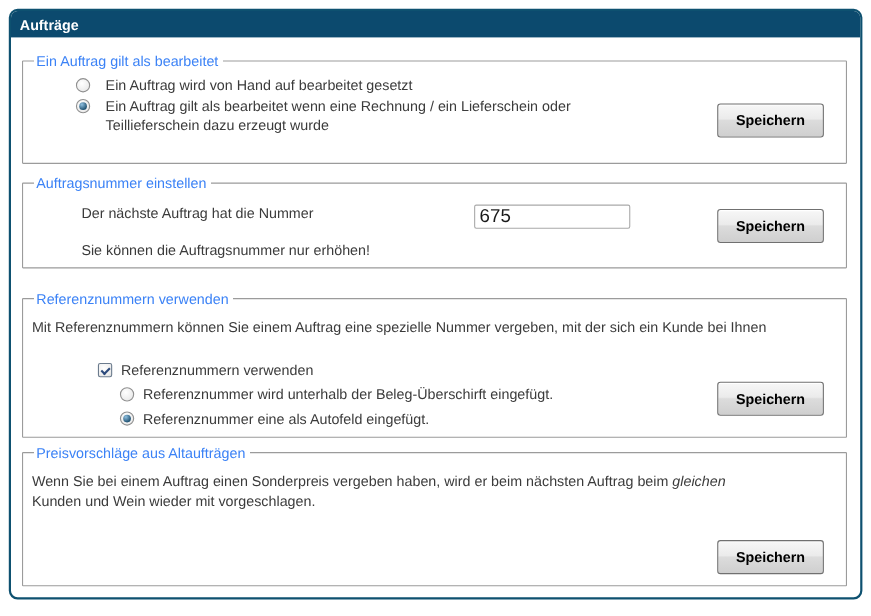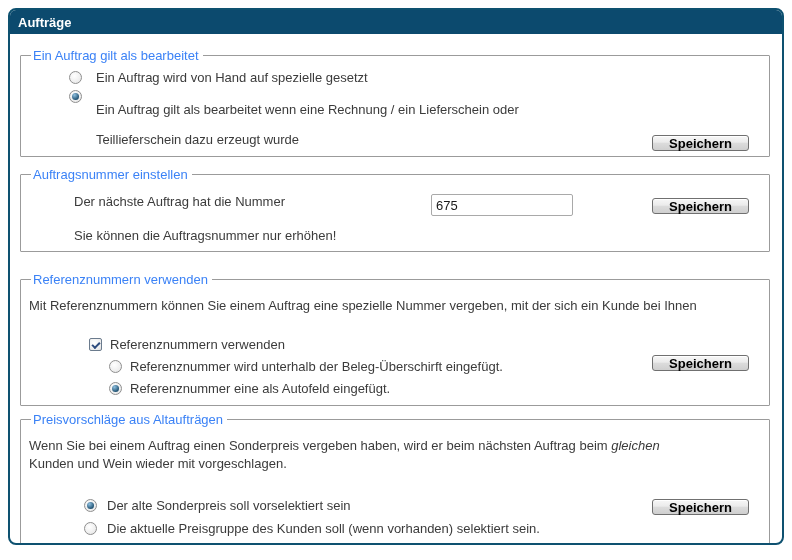--- a/index.html
+++ b/index.html
@@ -48,21 +48,21 @@
   .fs-referenz { min-height: 133px; margin-bottom: 6px; }
   .fs-preis { min-height: 129px; }
 
   .opt-row {
     display: flex;
     align-items: flex-start;
     line-height: 17px;
     margin-top: 2px;
   }
   .opt-row .opt-label { display: block; }
-  .opt-label-lines span { display: block; margin-top: 13px; }
+  .opt-label-lines span { display: block; }
 
   
   .ctrl {
     appearance: none;
     -webkit-appearance: none;
     width: 13px; height: 13px;
     flex: none;
     margin: 2px 0 0 0;
     position: relative;
     background: radial-gradient(circle at 40% 35%, #ffffff 0%, #ececec 70%, #dcdcdc 100%);
@@ -86,21 +86,21 @@
     left: 2px; top: 3px;
     width: 6px; height: 3px;
     border-left: 2px solid #2c4a7c;
     border-bottom: 2px solid #2c4a7c;
     transform: rotate(-45deg);
   }
 
   .btn {
     position: absolute;
     right: 20px;
-    width: 97px; height: 16px;
+    width: 97px; height: 31px;
     font-family: "Liberation Sans", sans-serif;
     font-size: 13px;
     font-weight: bold;
     color: #000000;
     background: linear-gradient(#f7f7f7 0%, #ebebeb 45%, #dcdcdc 50%, #cfcfcf 100%);
     border: 1px solid #707070;
     border-radius: 3px;
     box-shadow: inset 0 1px 0 #ffffff;
     cursor: pointer;
   }
@@ -117,21 +117,21 @@
   .num-row {
     display: flex;
     align-items: flex-start;
     margin: 8px 0 0 45px;
     height: 22px;
   }
   .num-label { width: 357px; }
   .text-input {
     width: 142px; height: 22px;
     font-family: "Liberation Sans", sans-serif;
-    font-size: 13px;
+    font-size: 17px;
     color: #1a1a1a;
     padding: 1px 4px;
     border: 1px solid #a9a9a9;
     border-radius: 2px;
     background: #ffffff;
   }
   .num-note { margin: 12px 0 0 45px; }
 
   
   .desc { margin-top: 6px; line-height: 18px; }
@@ -153,21 +153,21 @@
 <div class="panel">
   <div class="panel-header">Aufträge</div>
 
   <div class="panel-content">
 
     <fieldset class="fs-bearbeitet">
       <legend>Ein Auftrag gilt als bearbeitet</legend>
 
       <label class="opt-row">
         <input type="radio" class="ctrl" name="bearbeitet" style="">
-        <span class="opt-label">Ein Auftrag wird von Hand auf spezielle gesetzt</span>
+        <span class="opt-label">Ein Auftrag wird von Hand auf bearbeitet gesetzt</span>
       </label>
 
       <label class="opt-row">
         <input type="radio" class="ctrl" name="bearbeitet" checked="" style="">
         <span class="opt-label opt-label-lines">
           <span>Ein Auftrag gilt als bearbeitet wenn eine Rechnung / ein Lieferschein oder</span>
           <span>Teillieferschein dazu erzeugt wurde</span>
         </span>
       </label>
 
@@ -214,29 +214,18 @@
     </fieldset>
 
     <fieldset class="fs-preis">
       <legend>Preisvorschläge aus Altaufträgen</legend>
 
       <div class="desc">
         <span><span class="cont">Wenn Sie bei einem Auftrag einen Sonderpreis vergeben haben, wird er beim nächsten Auftrag beim </span><em class="cont">gleichen</em></span>
         <span>Kunden und Wein wieder mit vorgeschlagen.</span>
       </div>
 
-      <div class="opts">
-        <label class="opt-row">
-          <input type="radio" class="ctrl" name="preis" checked="" style="">
-          <span class="opt-label">Der alte Sonderpreis soll vorselektiert sein</span>
-        </label>
-
-        <label class="opt-row">
-          <input type="radio" class="ctrl" name="preis" style="">
-          <span class="opt-label">Die aktuelle Preisgruppe des Kunden soll (wenn vorhanden) selektiert sein.</span>
-        </label>
-      </div>
 
       <button class="btn btn-preis">Speichern</button>
     </fieldset>
 
   </div>
 </div>
 
 </body></html>

